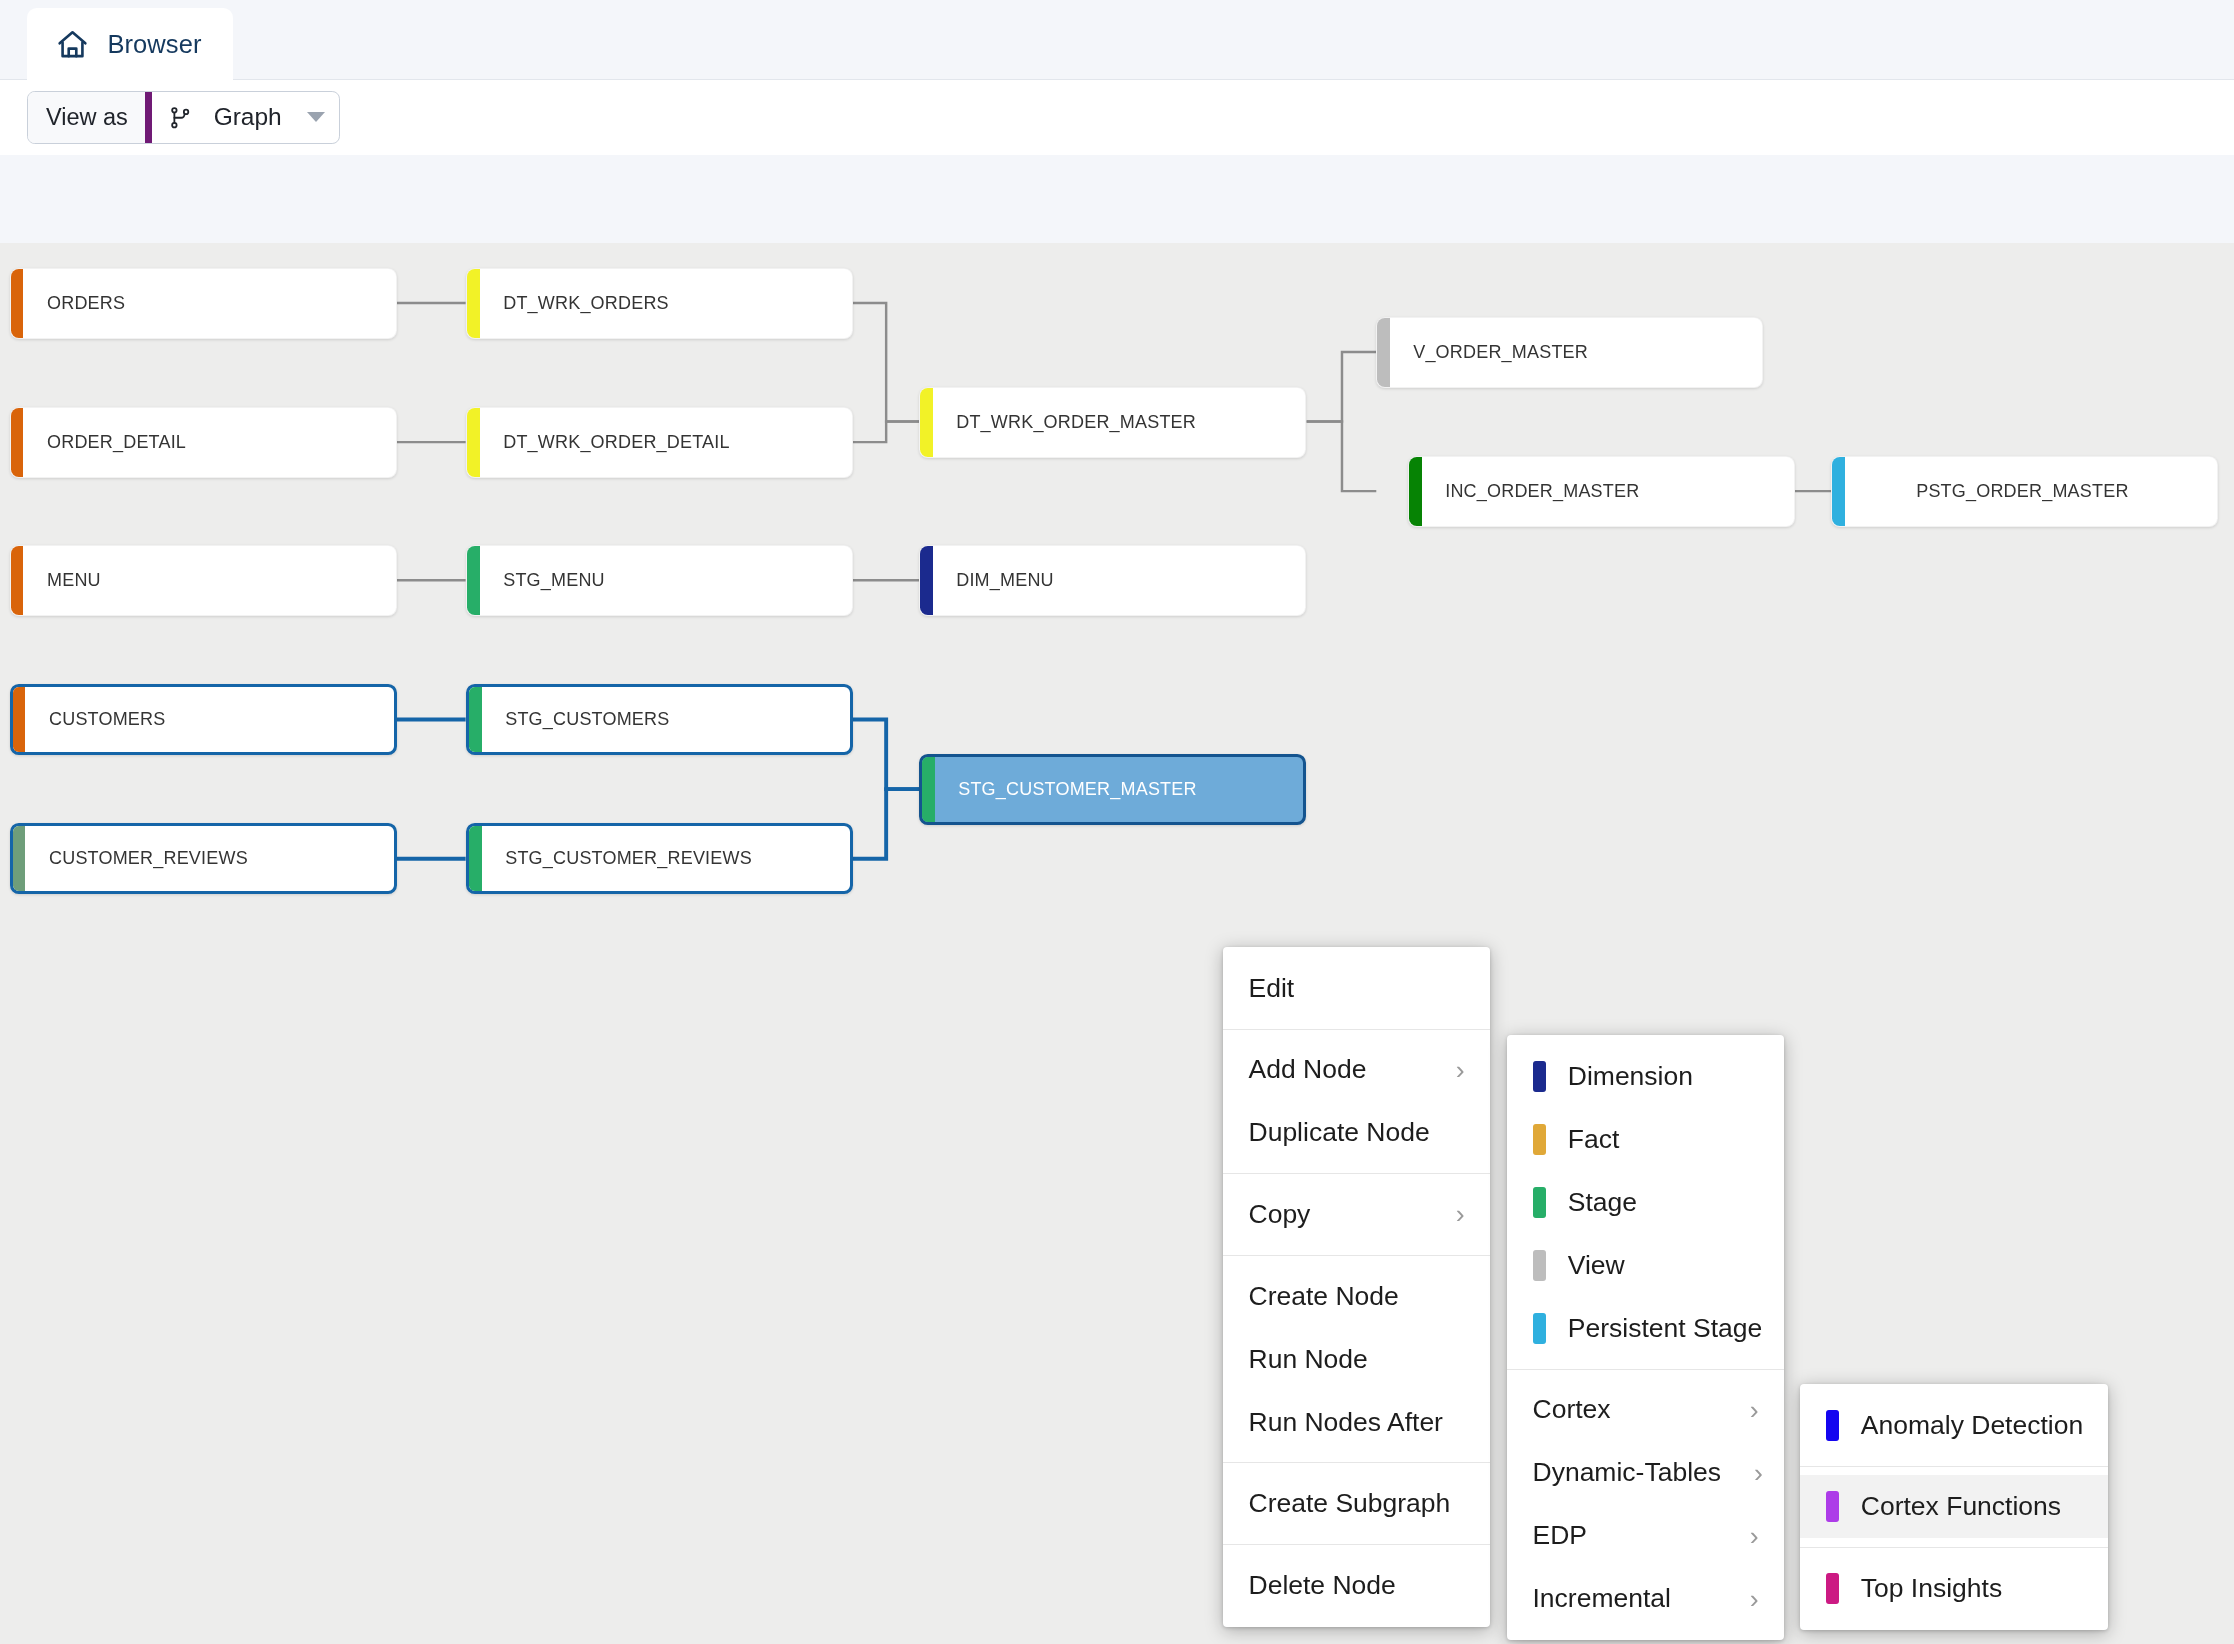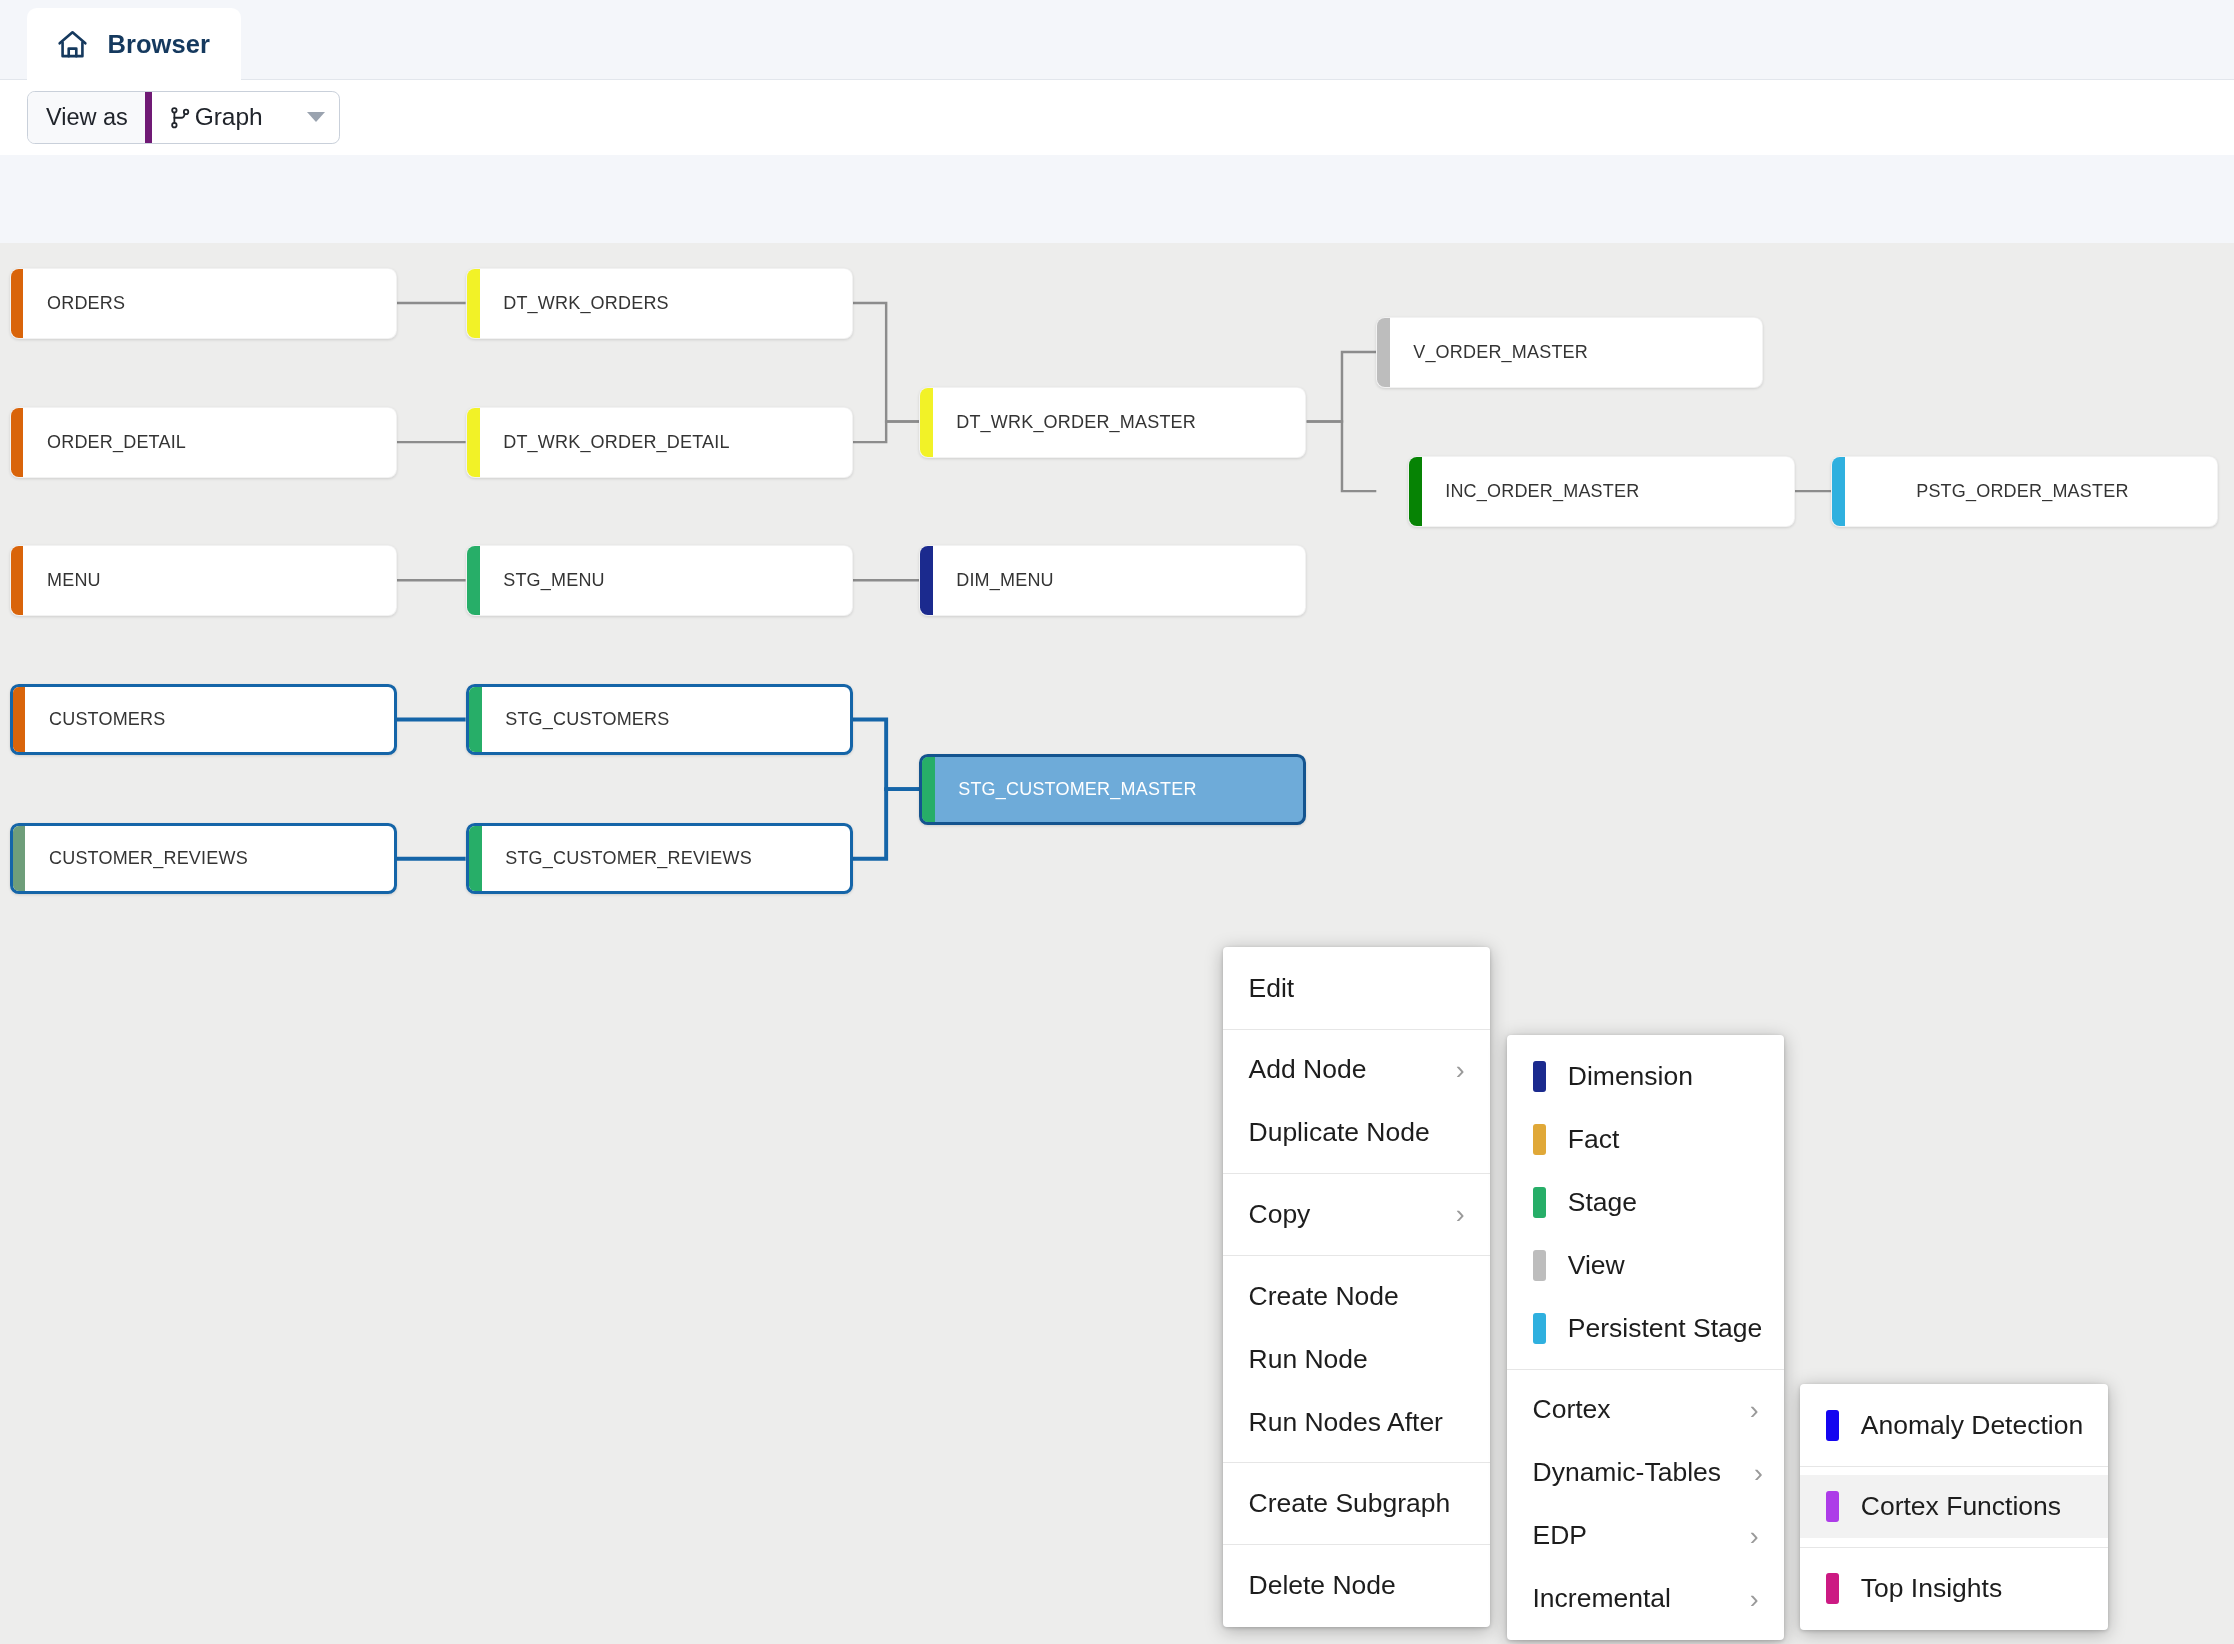--- a/index.html
+++ b/index.html
@@ -34,21 +34,21 @@
     align-items: center;
     gap: 17.6px;
     padding: 0 31px 0 27.4px;
     background: #ffffff;
     border-radius: 9.8px 9.8px 0 0;
     box-sizing: border-box;
   }
   .tab-label {
     font-size: 25.5px;
     color: #15395e;
-    font-weight: 700;
+    font-weight: 400;
     letter-spacing: 0.1px;
   }
   .home-icon { display: block; width: 35px; height: 35px; }
 
   
   .toolbar {
     position: absolute;
     top: 80px; left: 0;
     width: 2235px; height: 74px;
     background: #ffffff;
@@ -68,21 +68,21 @@
   .viewas-label {
     display: flex; align-items: center;
     padding: 0 17.6px;
     font-size: 23.5px;
     color: #20242b;
     background: #f8f9fb;
     border-right: 7px solid #701a75;
   }
   .viewas-value {
     display: flex; align-items: center;
-    gap: 1px;
+    gap: 20px;
     padding: 0 13.7px 0 15.7px;
     min-width: 157px;
     font-size: 24.5px;
     color: #20242b;
   }
   .graph-icon { display:block; width: 25.5px; height: 25.5px; }
   .chev-down {
     width: 0; height: 0;
     margin-left: auto;
     border-left: 9.8px solid transparent;

